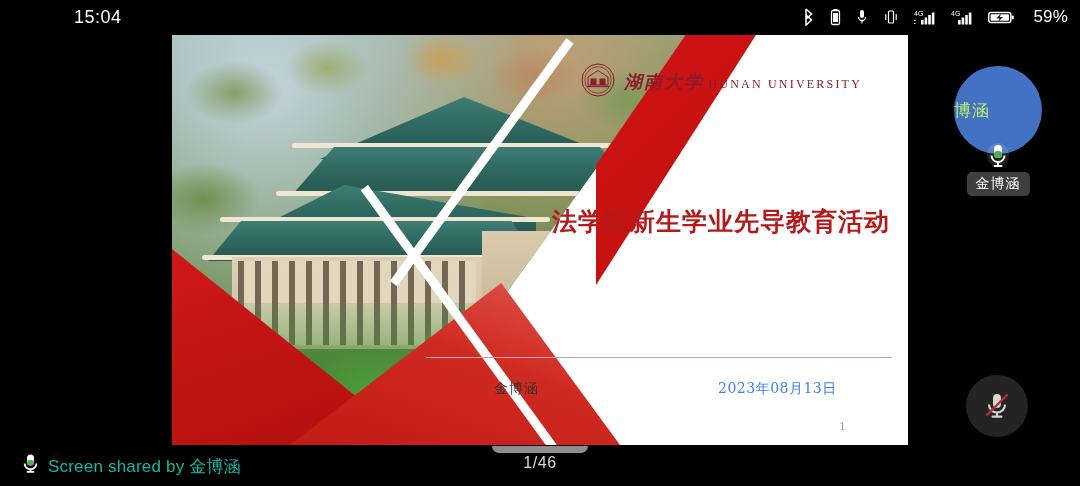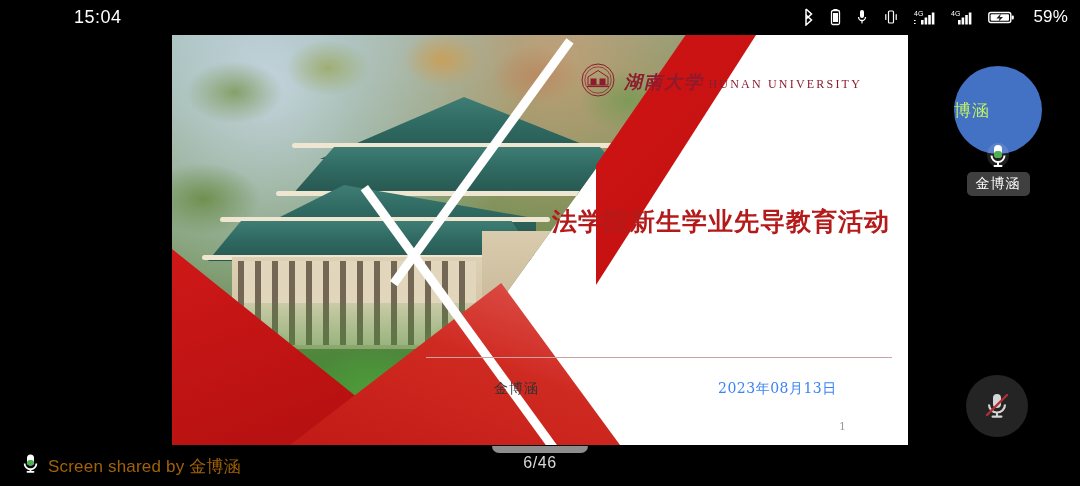--- a/index.html
+++ b/index.html
@@ -334,21 +334,21 @@
     left: 0; bottom: 0;
     width: 1080px; height: 41px;
     z-index: 35;
   }
   .share-status {
     position: absolute;
     left: 22px; top: 8px;
     display: flex;
     align-items: center;
     gap: 9px;
-    color: #a16207;
+    color: #14b8a6;
     font-size: 17px;
     letter-spacing: 0.2px;
   }
   .page-indicator {
     position: absolute;
     left: 50%;
     transform: translateX(-50%);
     top: 9px;
     color: #d8d8d8;
     font-size: 16px;
@@ -522,14 +522,14 @@
         <rect x="5" y="1.5" width="7" height="11" rx="3.5" fill="#ffffff"></rect>
         <rect x="5" y="7" width="7" height="5.5" rx="2.8" fill="#4caf50"></rect>
         <path d="M2.6 10.5 a5.9 5.9 0 0 0 11.8 0" fill="none" stroke="#ffffff" stroke-width="1.8"></path>
         <rect x="7.6" y="15.5" width="1.8" height="3" fill="#ffffff"></rect>
         <rect x="4.6" y="18" width="7.8" height="1.7" rx="0.8" fill="#ffffff"></rect>
       </svg>
     </span>
     <span>Screen shared by 金博涵</span>
   </div>
   <div class="home-pill"></div>
-  <div class="page-indicator">6/46</div>
+  <div class="page-indicator">1/46</div>
 </div>
 
 </body></html>

